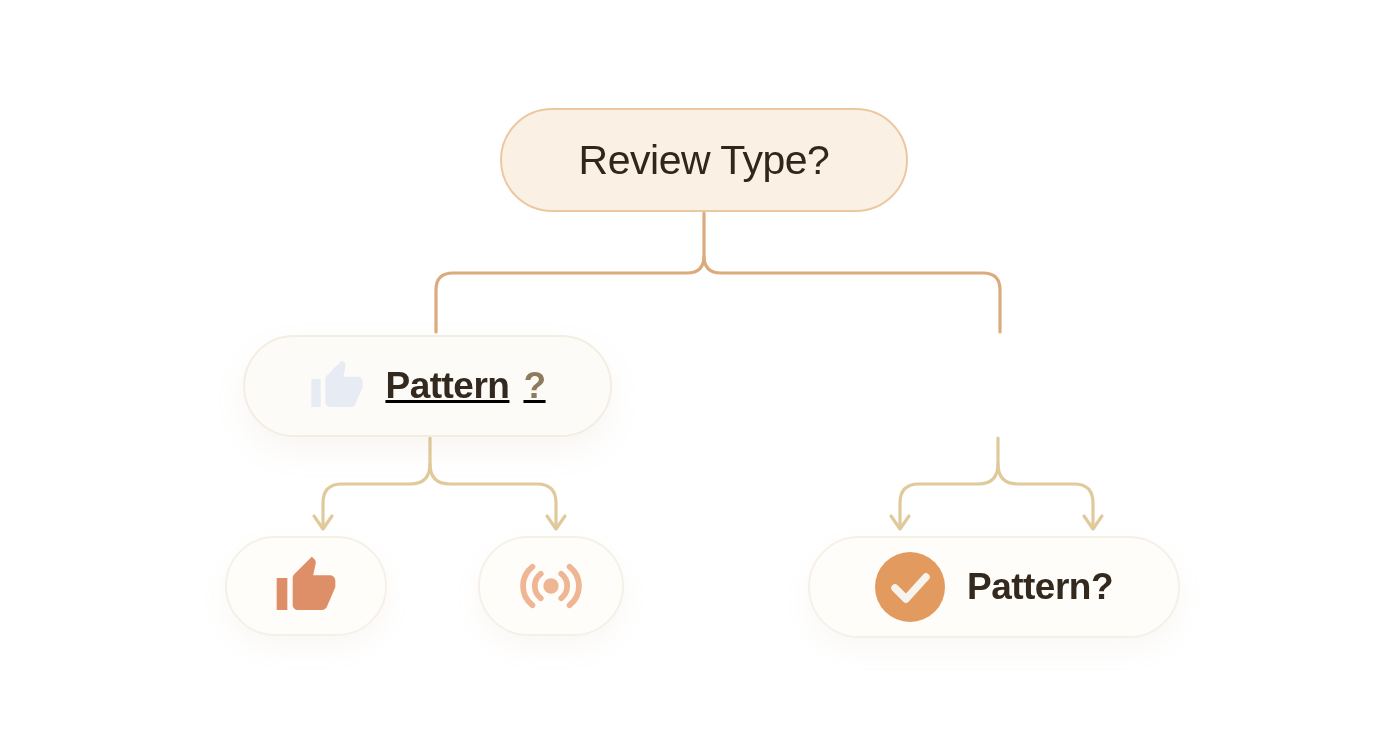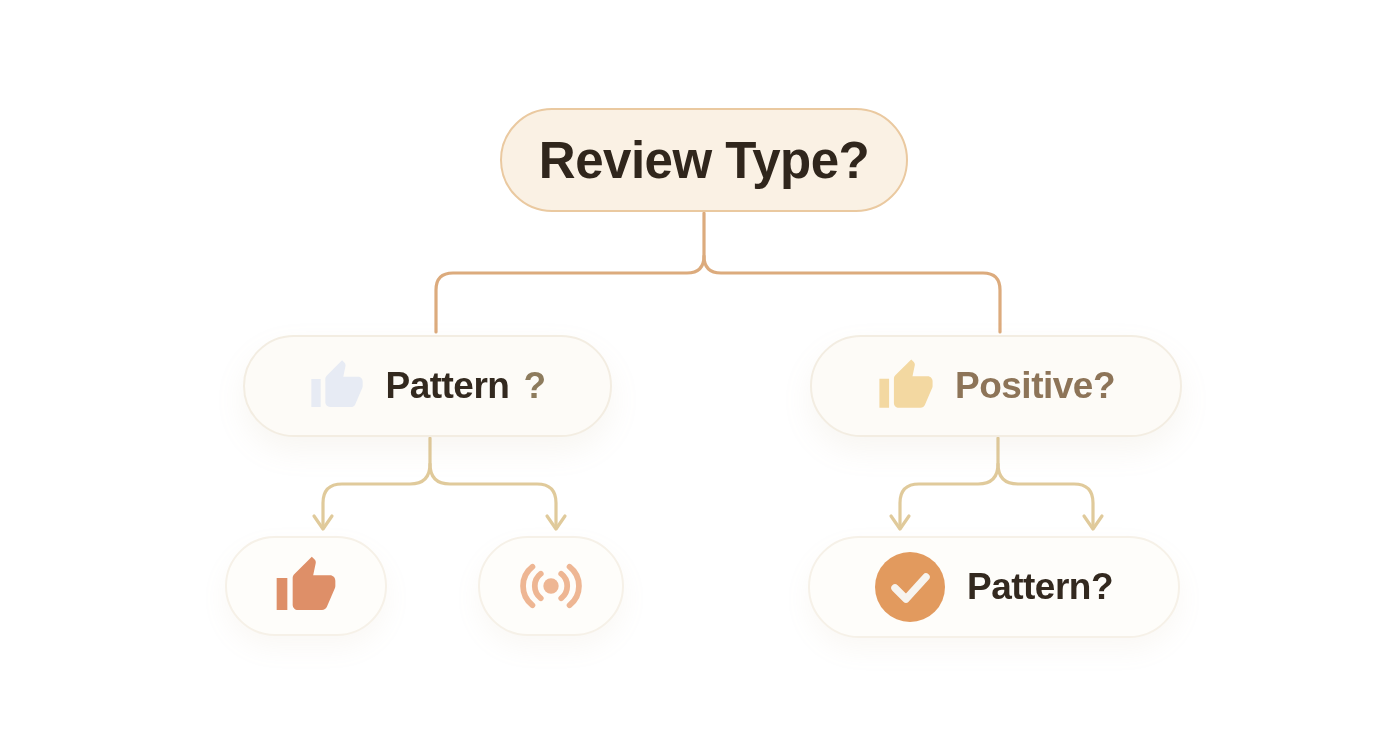--- a/index.html
+++ b/index.html
@@ -12,27 +12,27 @@
   .connectors .top-link{stroke:var(--c-connector-top);stroke-width:3.2px;}
   .connectors .sub-link{stroke:var(--c-connector-sub);stroke-width:3.2px;}
 
   .node{
     position:absolute;display:flex;align-items:center;justify-content:center;
     box-sizing:border-box;z-index:1;
   }
   .node-root{
     left:500px;top:108px;width:408px;height:104px;border-radius:52px;
     background:var(--c-root-fill);border:2px solid var(--c-root-border);
-    color:var(--c-root-text);font-size:51px;font-weight:700;letter-spacing:-0.5px;
+    color:var(--c-root-text);font-size:41px;font-weight:400;letter-spacing:-0.5px;
   }
   .node-branch{
     height:102px;border-radius:51px;
     background:var(--c-branch-fill);border:2px solid var(--c-branch-border);
     box-shadow:0 14px 30px rgba(190,165,130,0.10);
-    gap:20px;font-size:37px;font-weight:700;letter-spacing:-0.5px;
+    gap:20px;font-size:37px;font-weight:700;letter-spacing:-0.5px;text-decoration:underline;
   }
   .node-pattern{left:243px;top:335px;width:369px;}
   .node-positive{left:810px;top:335px;width:372px;}
   .node-leaf{
     top:536px;height:100px;border-radius:50px;
     background:var(--c-leaf-fill);border:2px solid var(--c-leaf-border);
     box-shadow:0 12px 26px rgba(190,165,130,0.08);
     gap:22px;font-size:37px;font-weight:700;letter-spacing:-0.5px;
   }
   .node-thumb-leaf{left:225px;width:162px;}
@@ -81,26 +81,20 @@
   </div>
 
   <div class="node node-branch node-pattern">
     <svg class="icon icon-thumb-ghost" viewBox="0 0 24 24" xmlns="http://www.w3.org/2000/svg" aria-hidden="true">
       <path class="thumb-path" d="M1 21h4V9H1v12zM23 10c0-1.1-.9-2-2-2h-6.31l.95-4.57.03-.32c0-.41-.17-.79-.44-1.06L14.17 1 7.58 7.59C7.22 7.95 7 8.45 7 9v10c0 1.1.9 2 2 2h9c.83 0 1.54-.5 1.84-1.22l3.02-7.05c.09-.23.14-.47.14-.73v-2z"></path>
     </svg>
     <span class="label-dark">Pattern</span>
     <span class="qmark" style="margin-left:-6px;">?</span>
   </div>
 
-  <div class="node node-branch node-positive">
-    <svg class="icon icon-thumb-tan" viewBox="0 0 24 24" xmlns="http://www.w3.org/2000/svg" aria-hidden="true">
-      <path class="thumb-path" d="M1 21h4V9H1v12zM23 10c0-1.1-.9-2-2-2h-6.31l.95-4.57.03-.32c0-.41-.17-.79-.44-1.06L14.17 1 7.58 7.59C7.22 7.95 7 8.45 7 9v10c0 1.1.9 2 2 2h9c.83 0 1.54-.5 1.84-1.22l3.02-7.05c.09-.23.14-.47.14-.73v-2z"></path>
-    </svg>
-    <span class="label-positive">Positive?</span>
-  </div>
 
   <div class="node node-leaf node-thumb-leaf">
     <svg class="icon icon-thumb-salmon" viewBox="0 0 24 24" xmlns="http://www.w3.org/2000/svg" aria-hidden="true">
       <path class="thumb-path" d="M1 21h4V9H1v12zM23 10c0-1.1-.9-2-2-2h-6.31l.95-4.57.03-.32c0-.41-.17-.79-.44-1.06L14.17 1 7.58 7.59C7.22 7.95 7 8.45 7 9v10c0 1.1.9 2 2 2h9c.83 0 1.54-.5 1.84-1.22l3.02-7.05c.09-.23.14-.47.14-.73v-2z"></path>
     </svg>
   </div>
 
   <div class="node node-leaf node-broadcast-leaf">
     <svg class="icon icon-broadcast" viewBox="0 0 100 100" xmlns="http://www.w3.org/2000/svg" aria-hidden="true">
       <circle class="dot" cx="50" cy="50" r="12"></circle>

